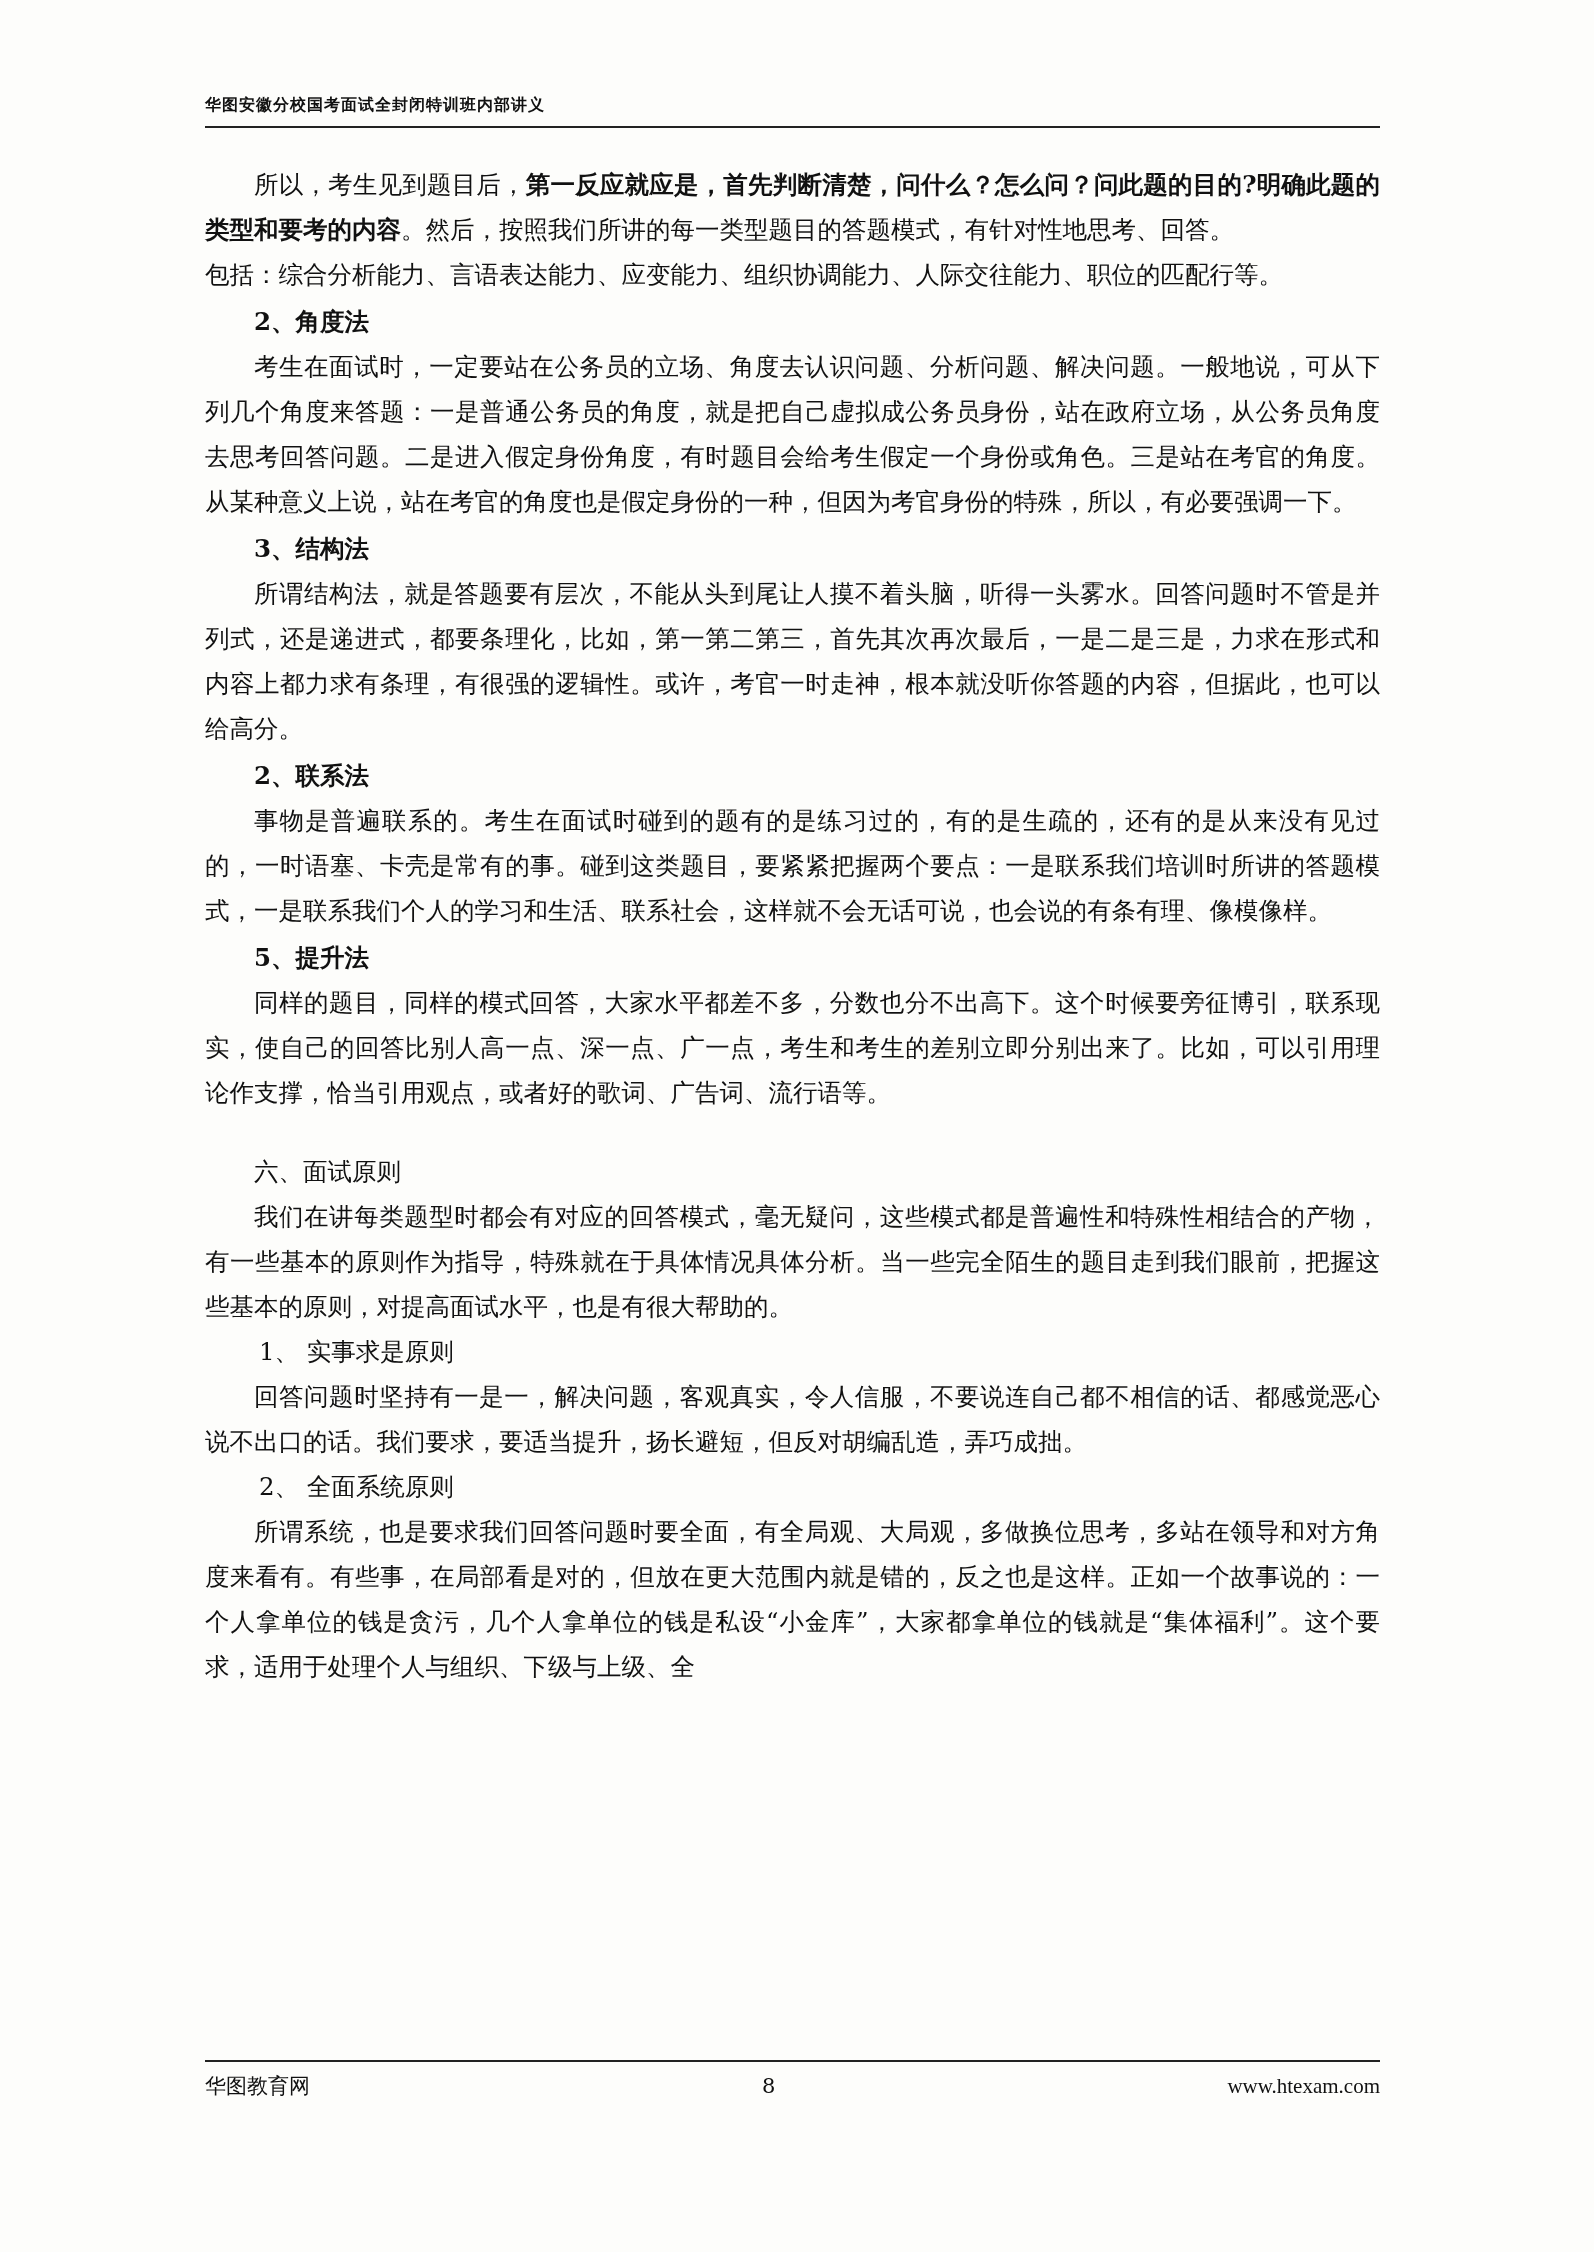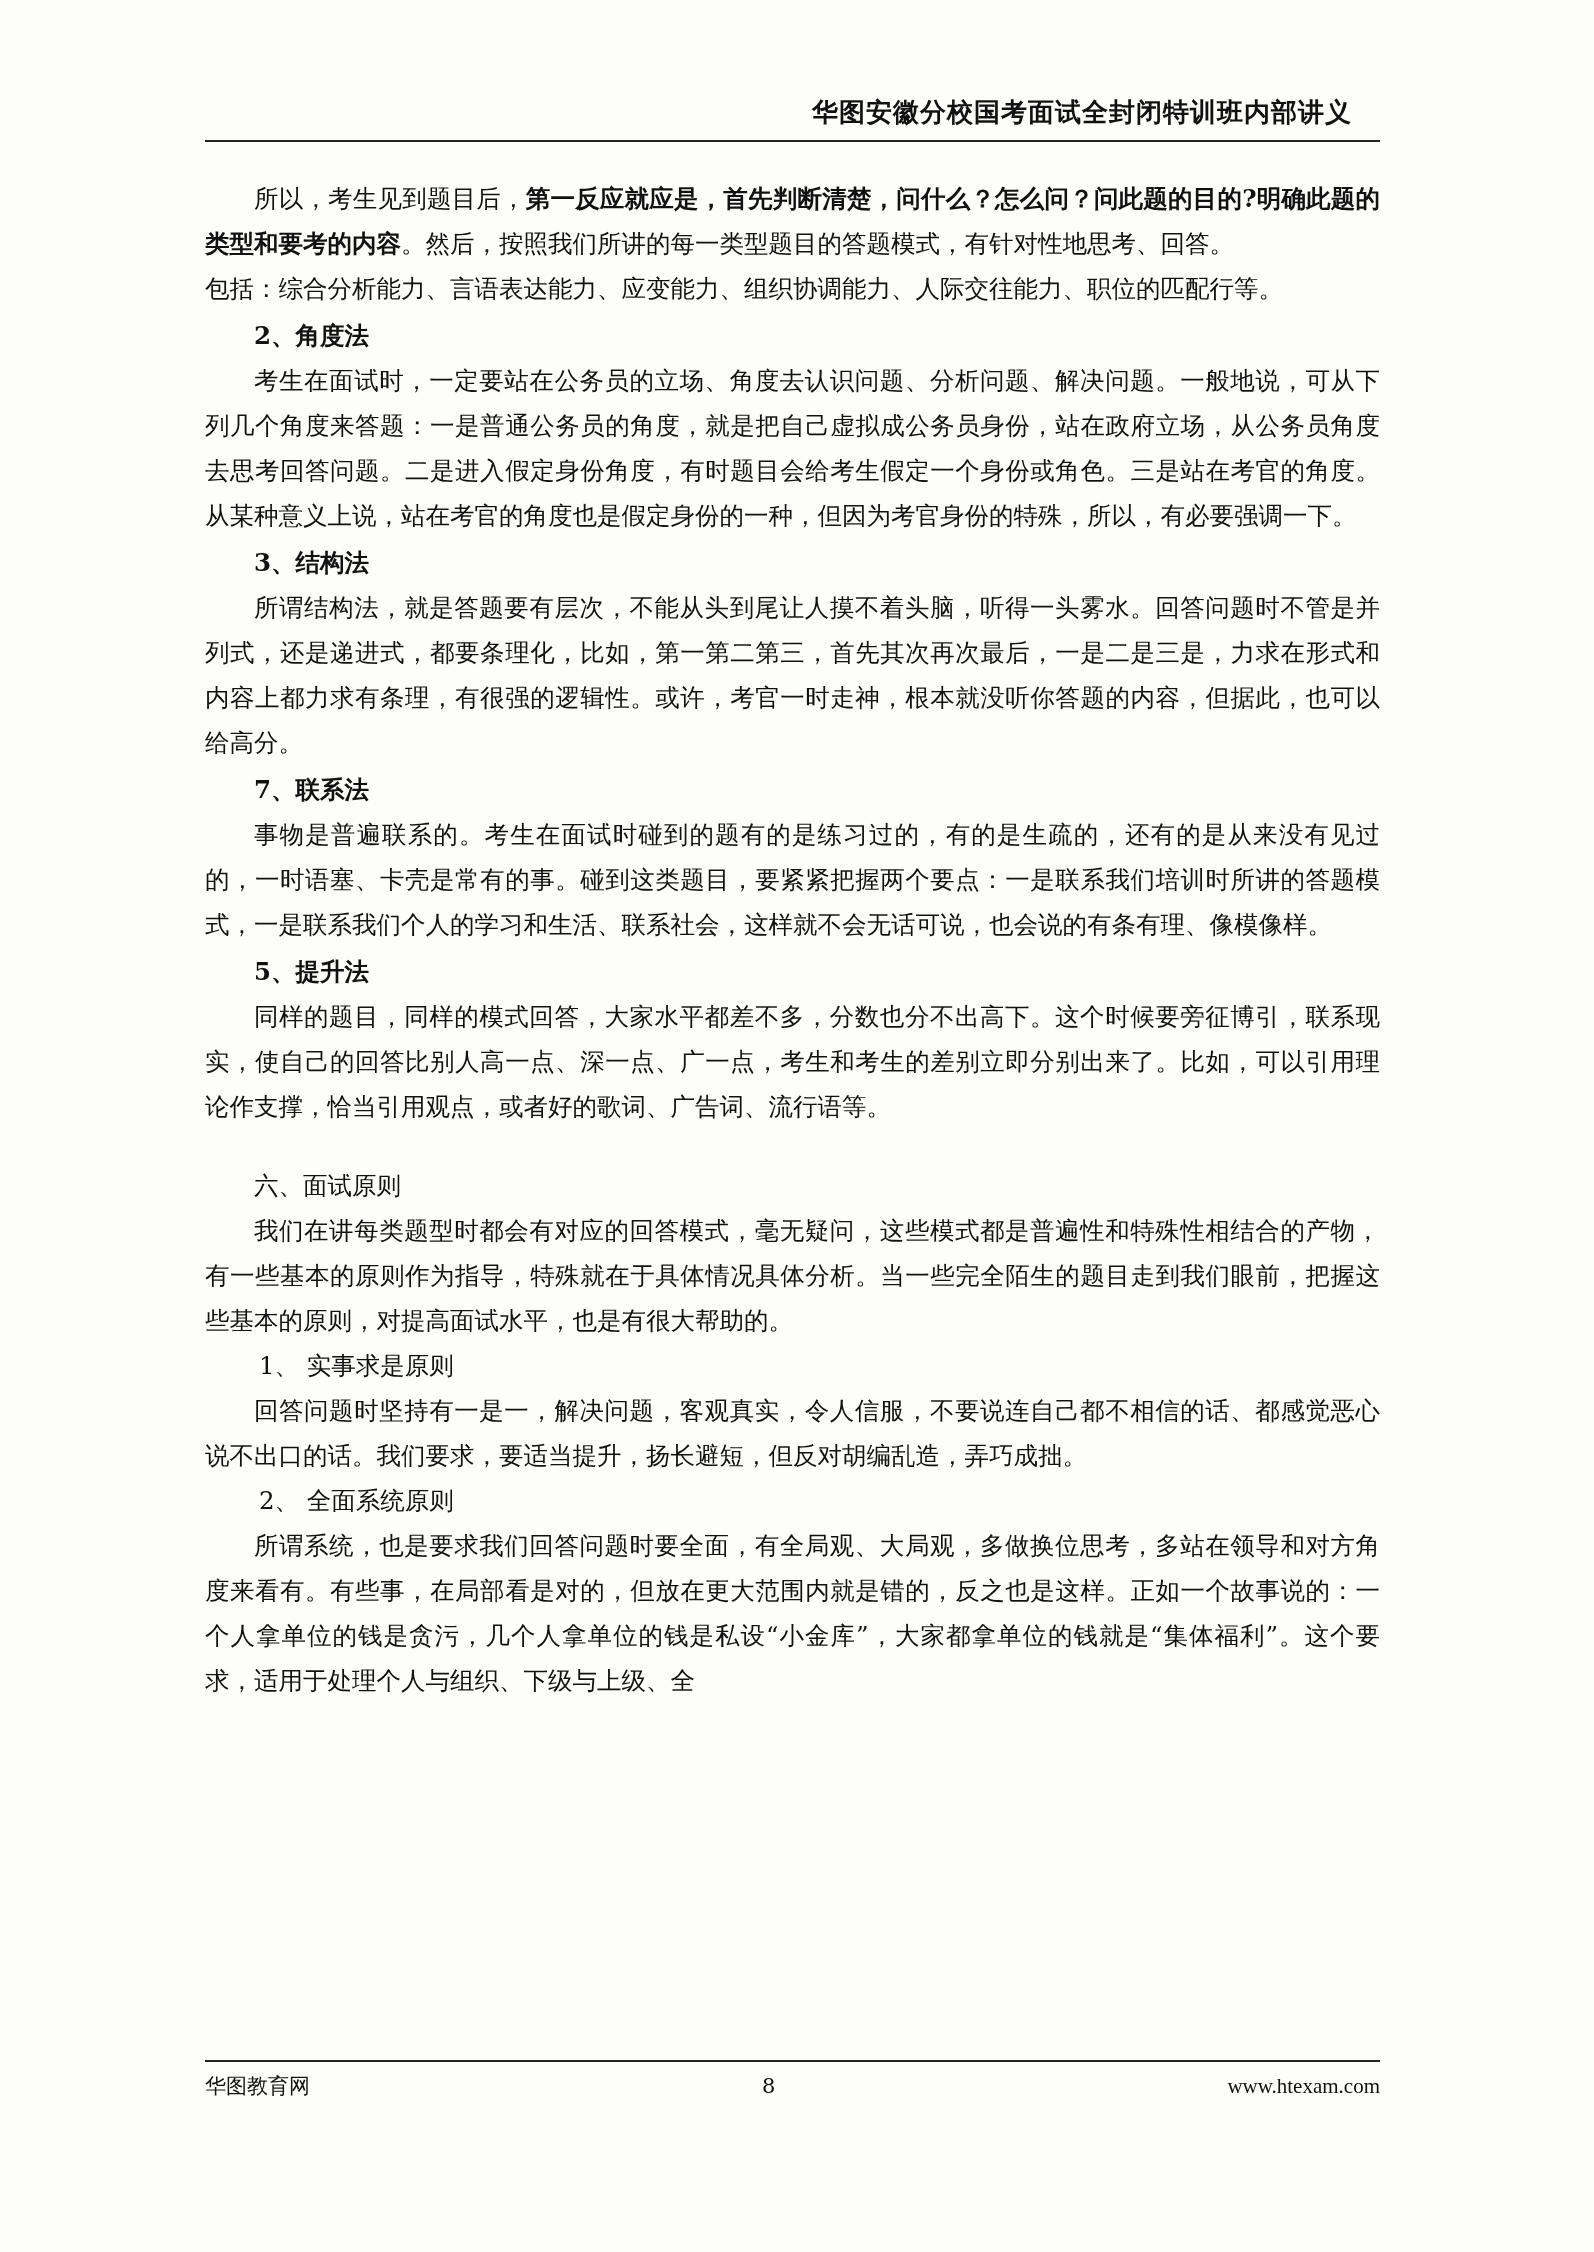--- a/index.html
+++ b/index.html
@@ -25,23 +25,23 @@
   .content {
     position: absolute;
     left: 205px;
     top: 95px;
     width: 1175px;
   }
 
   
   .header {
     display: flex;
-    justify-content: flex-end;
+    justify-content: flex-start;
     align-items: baseline;
-    font-size: 26px;
+    font-size: 16px;
     letter-spacing: 1px;
     padding-bottom: 8px;
   }
   .header .left { font-weight: 600; }
   .header .right { font-weight: 600; margin-right: 28px; }
   .header-rule {
     border-bottom: 2px solid #222;
     margin-top: 2px;
     margin-bottom: 34px;
   }
@@ -106,21 +106,21 @@
       <p class="para"><span>所以，考生见到题目后，</span><b class="em">第一反应就应是，首先判断清楚，问什么？怎么问？问此题的目的?明确此题的类型和要考的内容</b><span>。然后，按照我们所讲的每一类型题目的答题模式，有针对性地思考、回答。</span></p>
 
       <p class="para noindent">包括：综合分析能力、言语表达能力、应变能力、组织协调能力、人际交往能力、职位的匹配行等。</p>
 
       <p class="heading">2、角度法</p>
       <p class="para">考生在面试时，一定要站在公务员的立场、角度去认识问题、分析问题、解决问题。一般地说，可从下列几个角度来答题：一是普通公务员的角度，就是把自己虚拟成公务员身份，站在政府立场，从公务员角度去思考回答问题。二是进入假定身份角度，有时题目会给考生假定一个身份或角色。三是站在考官的角度。从某种意义上说，站在考官的角度也是假定身份的一种，但因为考官身份的特殊，所以，有必要强调一下。</p>
 
       <p class="heading">3、结构法</p>
       <p class="para">所谓结构法，就是答题要有层次，不能从头到尾让人摸不着头脑，听得一头雾水。回答问题时不管是并列式，还是递进式，都要条理化，比如，第一第二第三，首先其次再次最后，一是二是三是，力求在形式和内容上都力求有条理，有很强的逻辑性。或许，考官一时走神，根本就没听你答题的内容，但据此，也可以给高分。</p>
 
-      <p class="heading">7、联系法</p>
+      <p class="heading">2、联系法</p>
       <p class="para">事物是普遍联系的。考生在面试时碰到的题有的是练习过的，有的是生疏的，还有的是从来没有见过的，一时语塞、卡壳是常有的事。碰到这类题目，要紧紧把握两个要点：一是联系我们培训时所讲的答题模式，一是联系我们个人的学习和生活、联系社会，这样就不会无话可说，也会说的有条有理、像模像样。</p>
 
       <p class="heading">5、提升法</p>
       <p class="para">同样的题目，同样的模式回答，大家水平都差不多，分数也分不出高下。这个时候要旁征博引，联系现实，使自己的回答比别人高一点、深一点、广一点，考生和考生的差别立即分别出来了。比如，可以引用理论作支撑，恰当引用观点，或者好的歌词、广告词、流行语等。</p>
 
       <p class="heading-major">六、面试原则</p>
       <p class="para">我们在讲每类题型时都会有对应的回答模式，毫无疑问，这些模式都是普遍性和特殊性相结合的产物，有一些基本的原则作为指导，特殊就在于具体情况具体分析。当一些完全陌生的题目走到我们眼前，把握这些基本的原则，对提高面试水平，也是有很大帮助的。</p>
 
       <p class="heading-sub">1、 实事求是原则</p>
       <p class="para">回答问题时坚持有一是一，解决问题，客观真实，令人信服，不要说连自己都不相信的话、都感觉恶心说不出口的话。我们要求，要适当提升，扬长避短，但反对胡编乱造，弄巧成拙。</p>

